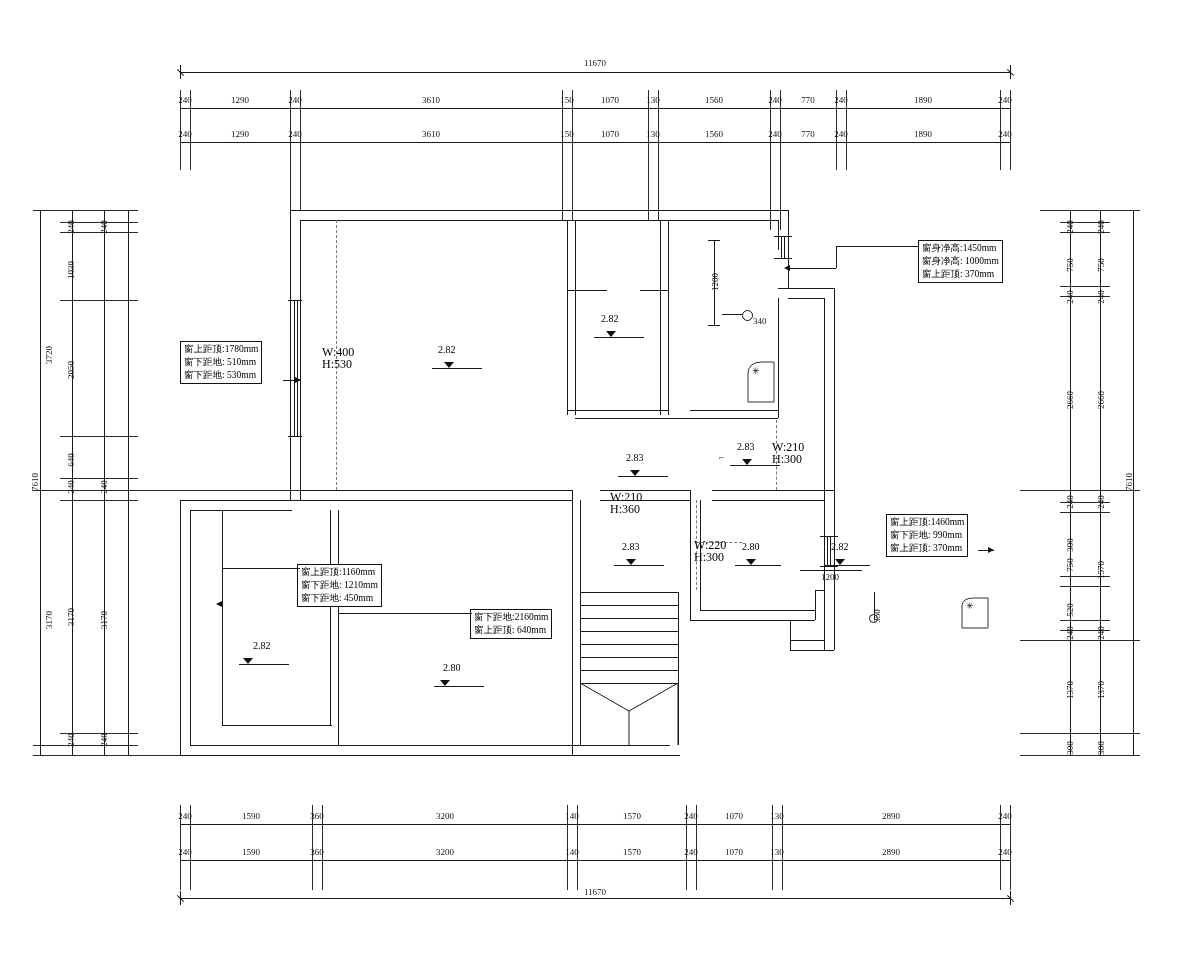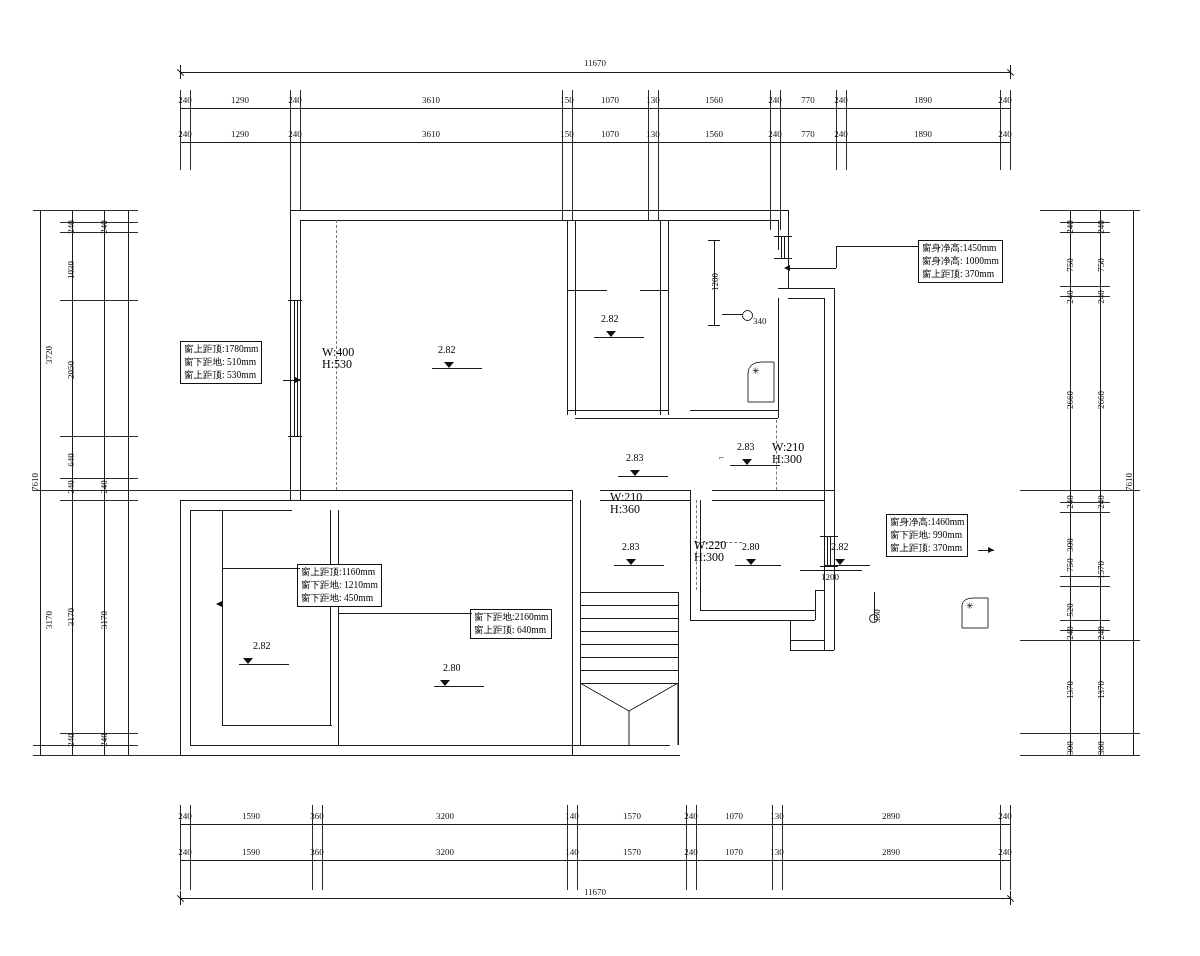--- a/index.html
+++ b/index.html
@@ -501,41 +501,41 @@
     <div>窗上距顶: 370mm</div>
   </div>
   <div class="ln h" style="left:836px; top:246px; width:82px;"></div>
   <div class="ln h" style="left:790px; top:268px; width:46px;"></div>
   <div class="ln v" style="left:836px; top:246px; height:22px;"></div>
   <div class="arrowL" style="left:784px; top:265px;"></div>
 
   <div class="callout" style="left:180px; top:341px;">
     <div>窗上距顶:1780mm</div>
     <div>窗下距地: 510mm</div>
-    <div>窗上距顶: 530mm</div>
+    <div>窗下距地: 530mm</div>
   </div>
   <div class="ln h" style="left:283px; top:380px; width:18px;"></div>
   <div class="arrowR" style="left:295px; top:377px;"></div>
 
   <div class="callout" style="left:297px; top:564px;">
     <div>窗上距顶:1160mm</div>
     <div>窗下距地: 1210mm</div>
     <div>窗下距地: 450mm</div>
   </div>
   <div class="ln h" style="left:222px; top:568px; width:78px;"></div>
   <div class="ln v" style="left:222px; top:568px; height:36px;"></div>
   <div class="arrowL" style="left:216px; top:601px;"></div>
 
   <div class="callout" style="left:470px; top:609px;">
     <div>窗下距地:2160mm</div>
     <div>窗上距顶: 640mm</div>
   </div>
   <div class="ln h" style="left:338px; top:613px; width:134px;"></div>
 
   <div class="callout" style="left:886px; top:514px;">
-    <div>窗身净高:1460mm</div>
+    <div>窗上距顶:1460mm</div>
     <div>窗下距地: 990mm</div>
     <div>窗上距顶: 370mm</div>
   </div>
   <div class="ln h" style="left:978px; top:550px; width:16px;"></div>
   <div class="arrowR" style="left:988px; top:547px;"></div>
 
 </div>
 
 </body></html>

